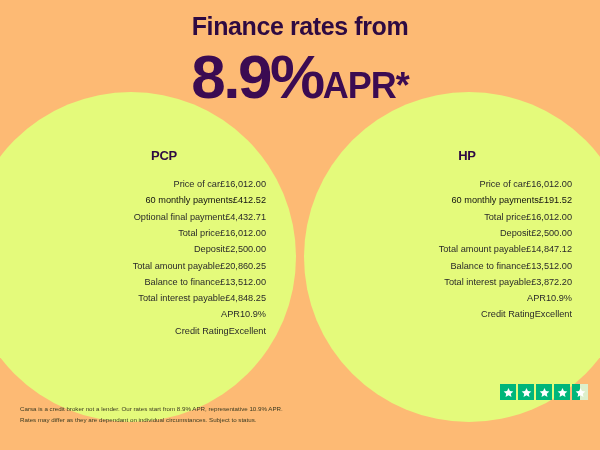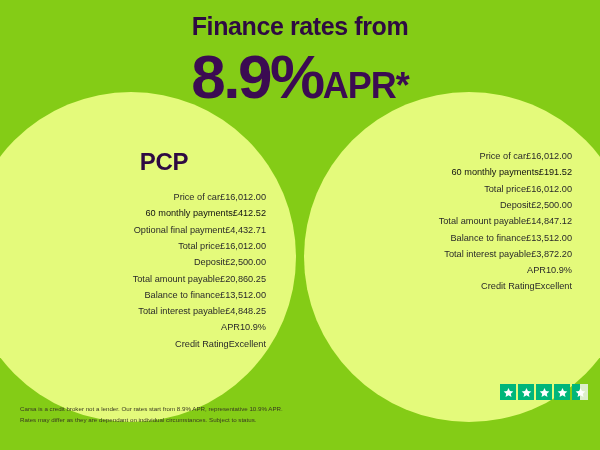--- a/index.html
+++ b/index.html
@@ -12,21 +12,21 @@
     overflow: hidden;
     font-family: "Liberation Sans", sans-serif;
     background: #F2FCBC;
     position: relative;
   }
   #banner {
     position: absolute;
     inset: 0;
     width: 600px;
     height: 450px;
-    background: #84cc16;
+    background: #fdba74;
     overflow: hidden;
   }
   
   .blob {
     position: absolute;
     border-radius: 50%;
     background: #E4FA7B;
   }
   .blob-left  { left: -34px; top: 92px;  width: 330px; height: 330px; }
   .blob-right { left: 304px; top: 92px;  width: 330px; height: 330px; }
@@ -72,21 +72,21 @@
     top: 148px;
     left: 0; right: 0;
     display: flex;
     z-index: 3;
   }
   .col { width: 50%; box-sizing: border-box; }
   .col-pcp { padding: 0 34px 0 62px; }
   .col-hp  { padding: 0 28px 0 62px; }
   .col-title {
     text-align: center;
-    font-size: 24px;
+    font-size: 13px;
     font-weight: bold;
     color: #2E0A42;
     margin: 0 0 13px 0;
     letter-spacing: -0.3px;
   }
   .rows { display: block; }
   .row {
     display: flex;
     justify-content: flex-end;
     align-items: baseline;
@@ -208,20 +208,21 @@
             <span class="value">10.9%</span>
           </div>
           <div class="row">
             <span class="label">Credit Rating</span>
             <span class="value">Excellent</span>
           </div>
         </div>
     </div>
 
     <div class="col col-hp">
+      <div class="col-title">HP</div>
       <div class="rows" id="rows-hp">
           <div class="row">
             <span class="label">Price of car</span>
             <span class="value">£16,012.00</span>
           </div>
           <div class="row bold">
             <span class="label">60 monthly payments</span>
             <span class="value">£191.52</span>
           </div>
           <div class="row">

